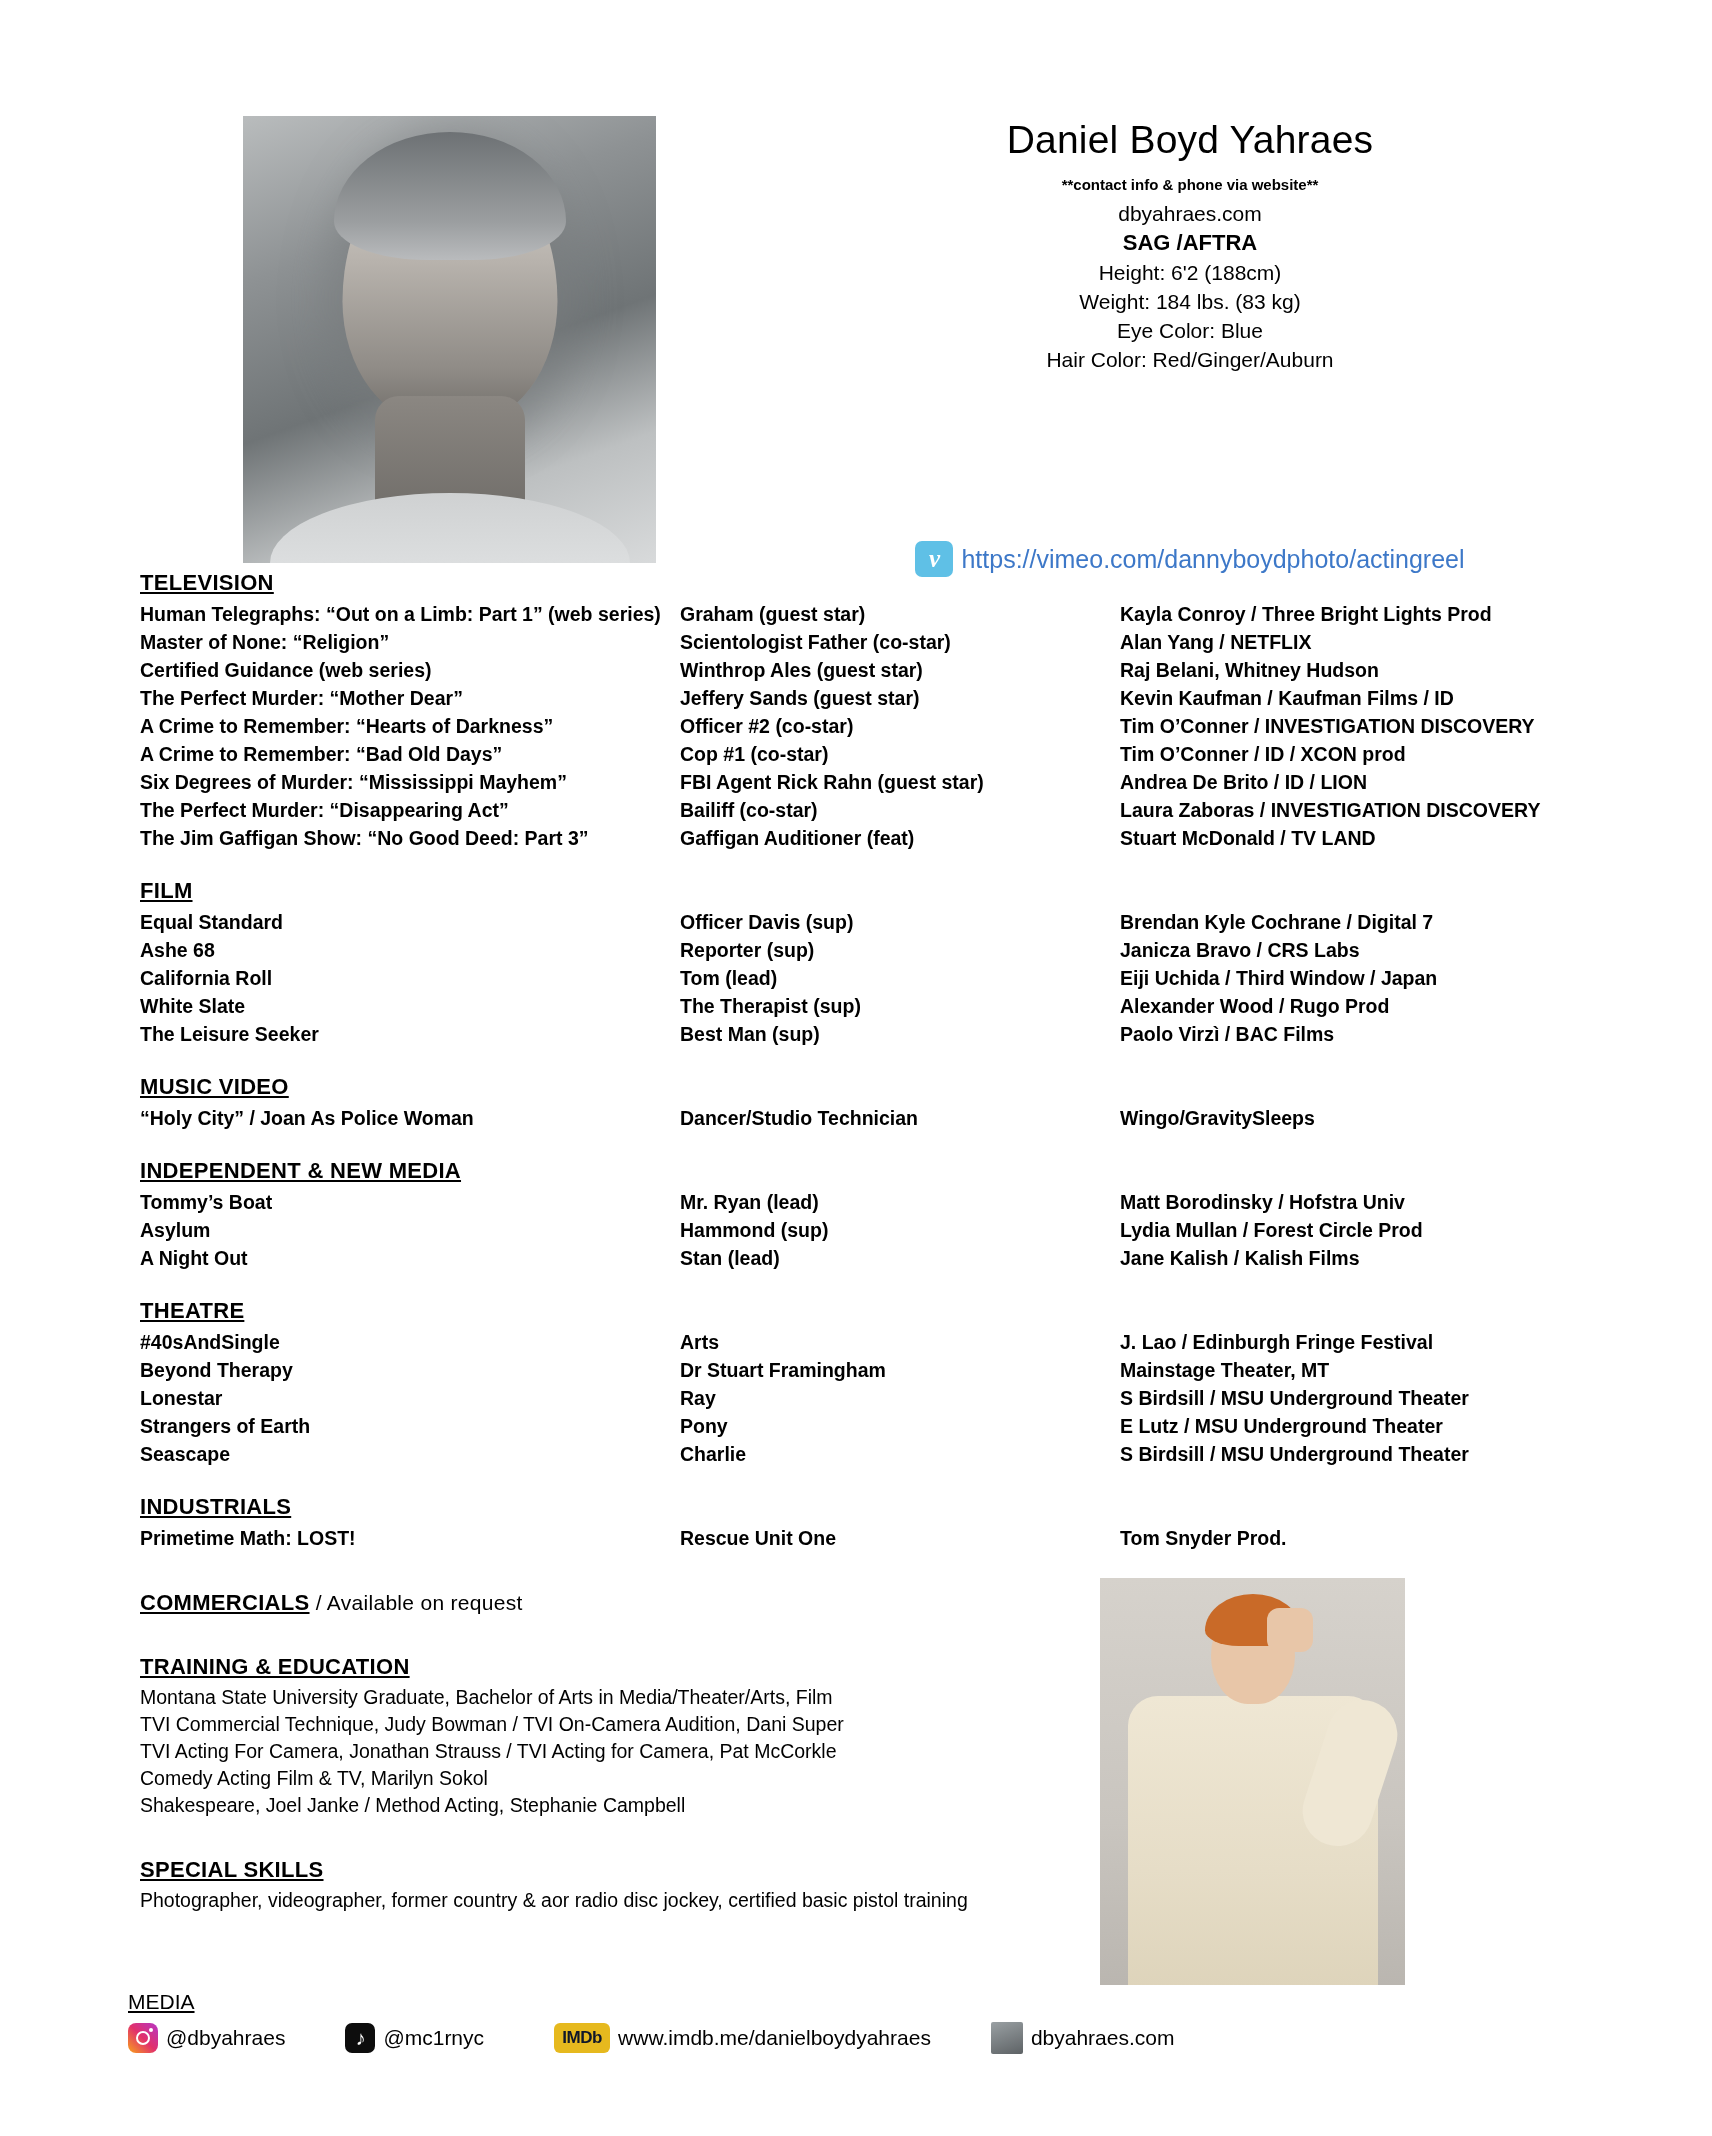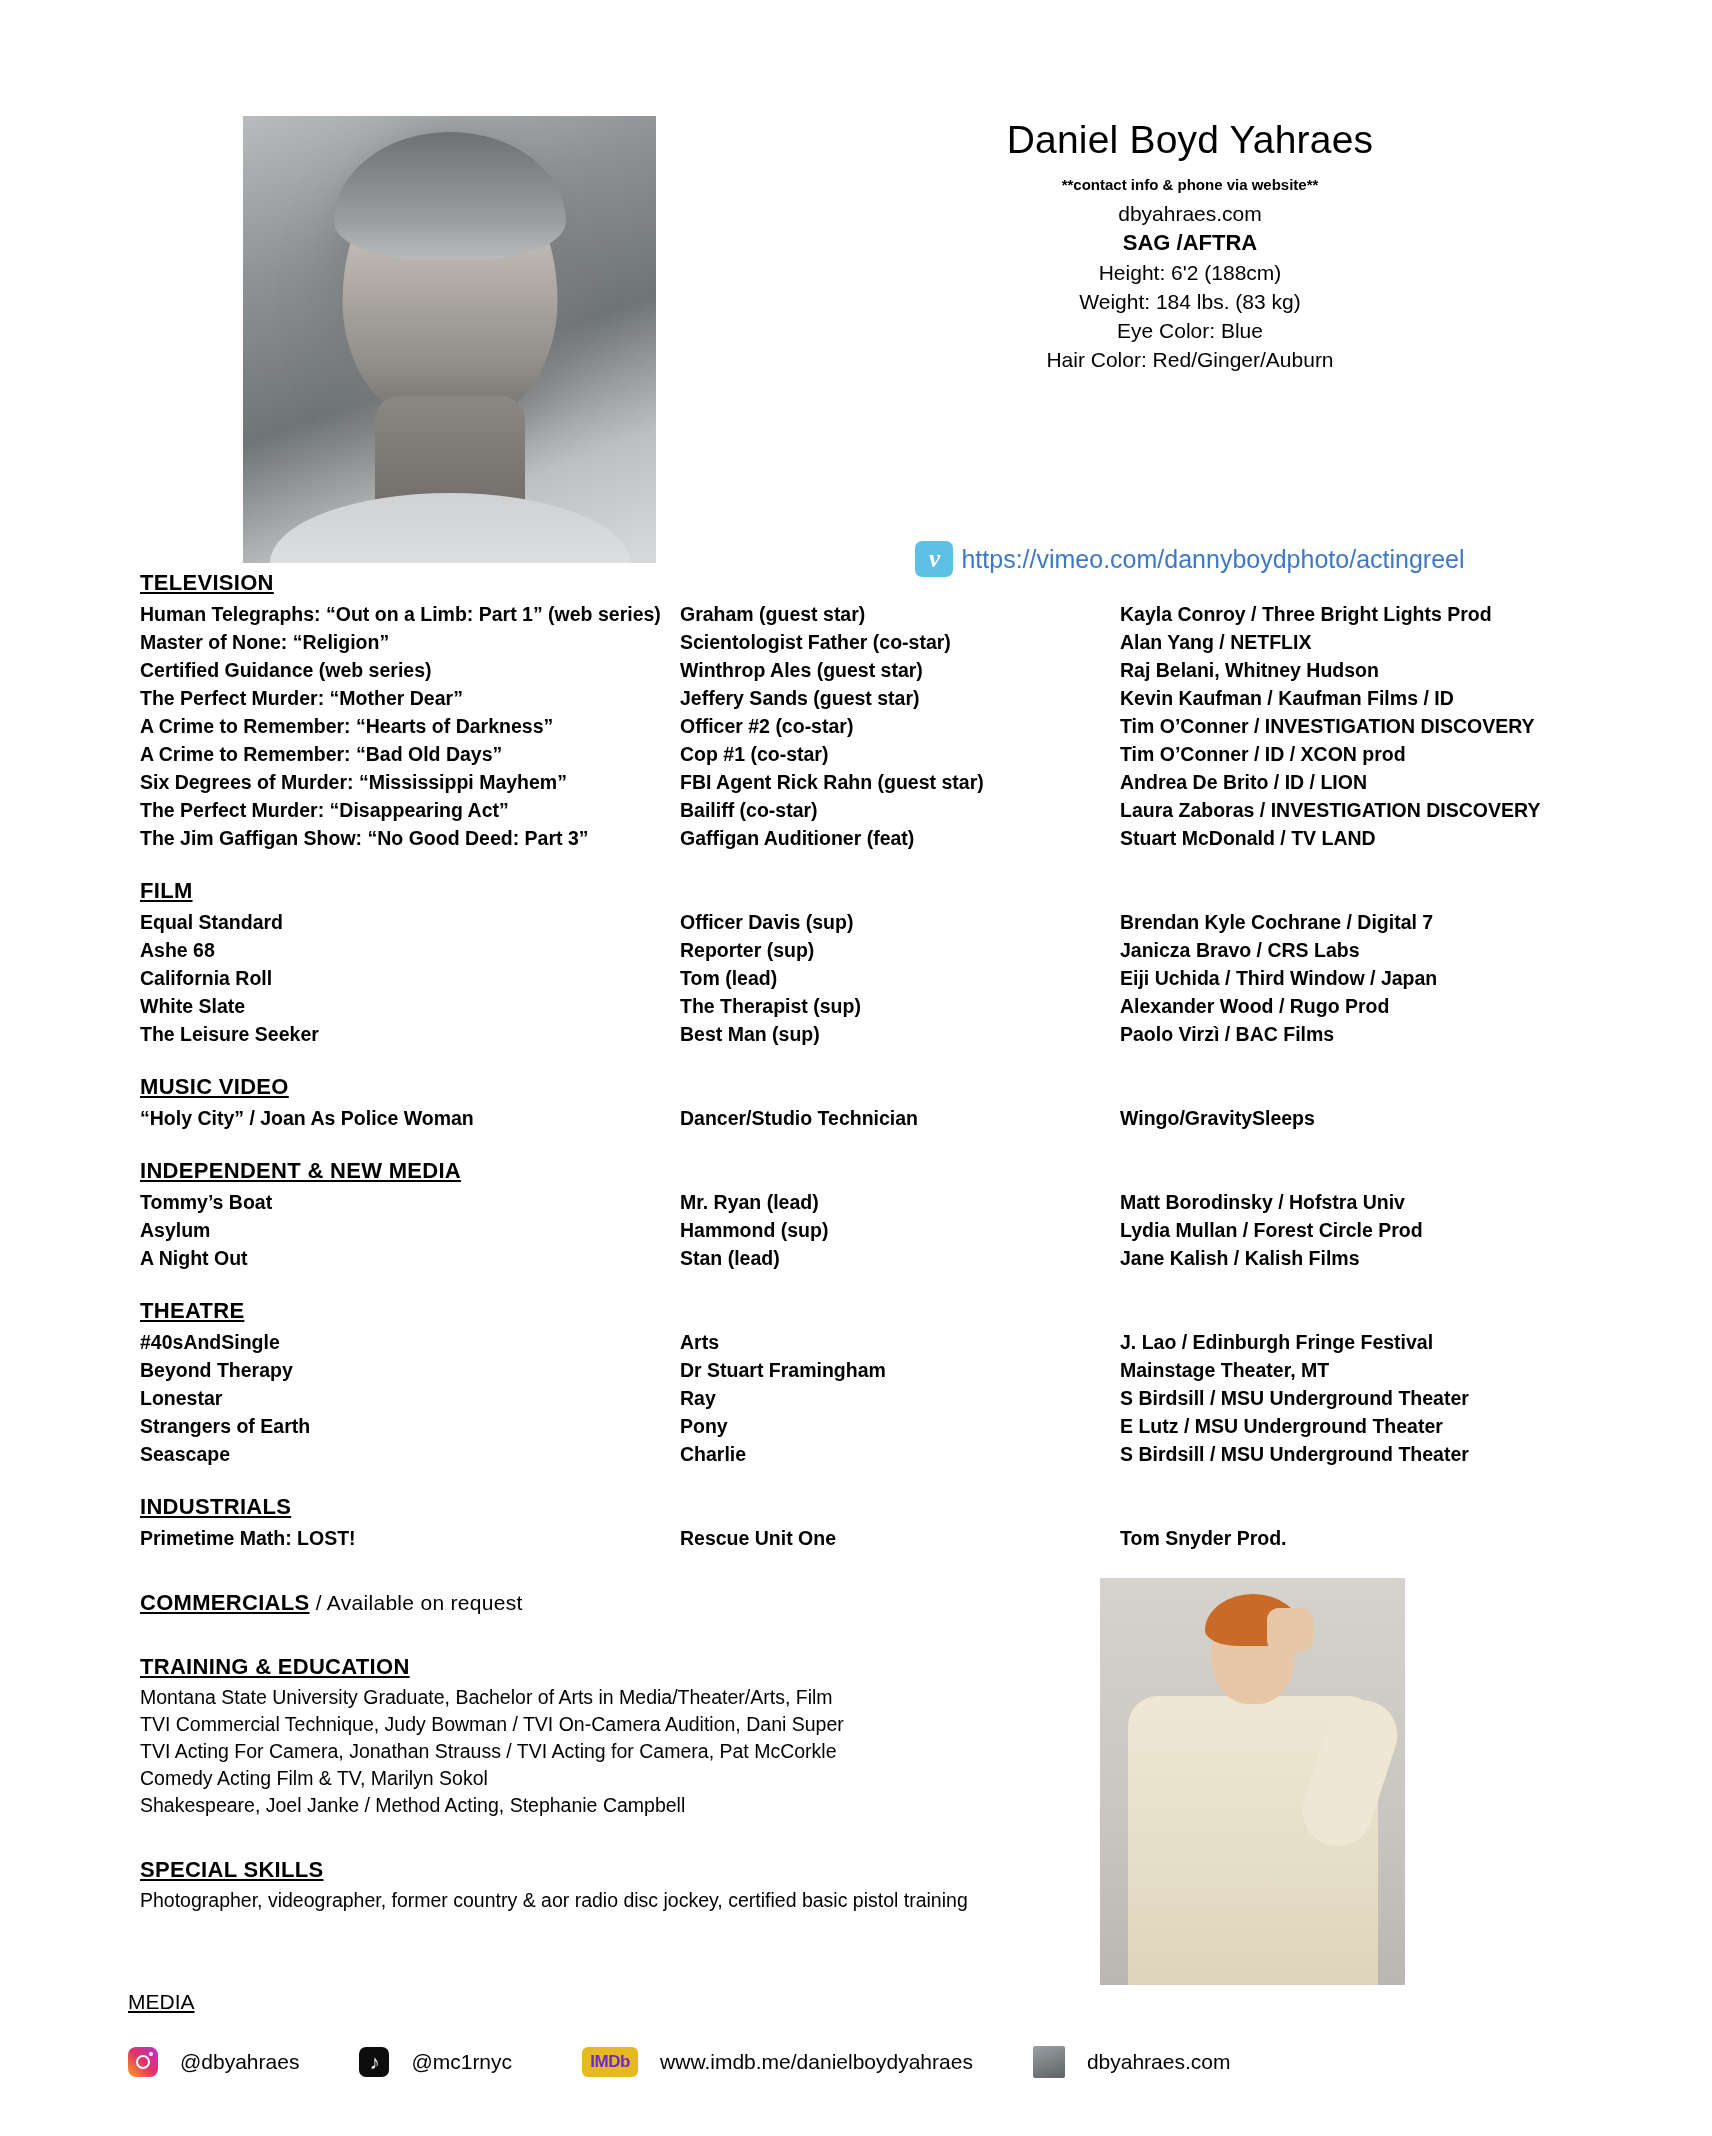--- a/index.html
+++ b/index.html
@@ -266,22 +266,21 @@
     margin-bottom: 8px;
   }
   .media-row {
     display: flex;
     align-items: center;
     font-size: 21px;
   }
   .media-item {
     display: flex;
     align-items: center;
-    gap: 22px;
-    margin-top: 24px;
+    gap: 8px;
   }
   .ig-icon {
     width: 30px; height: 30px;
     border-radius: 8px;
     background: linear-gradient(45deg,#f9a11b,#e1306c,#b636c6);
     position: relative;
   }
   .ig-icon::before {
     content: "";
     position: absolute;
@@ -307,21 +306,21 @@
     font-size: 20px;
     font-weight: bold;
     line-height: 30px;
     text-align: center;
     font-family: "Liberation Serif", serif;
   }
   .imdb-icon {
     width: 56px; height: 30px;
     border-radius: 6px;
     background: #e6b91e;
-    color: #6d28d9;
+    color: #0f172a;
     font-size: 17px;
     font-weight: bold;
     line-height: 30px;
     text-align: center;
     letter-spacing: -0.5px;
   }
   .avatar-icon {
     width: 32px; height: 32px;
     background: linear-gradient(160deg,#9aa0a3,#5d6265);
     border-radius: 2px;

